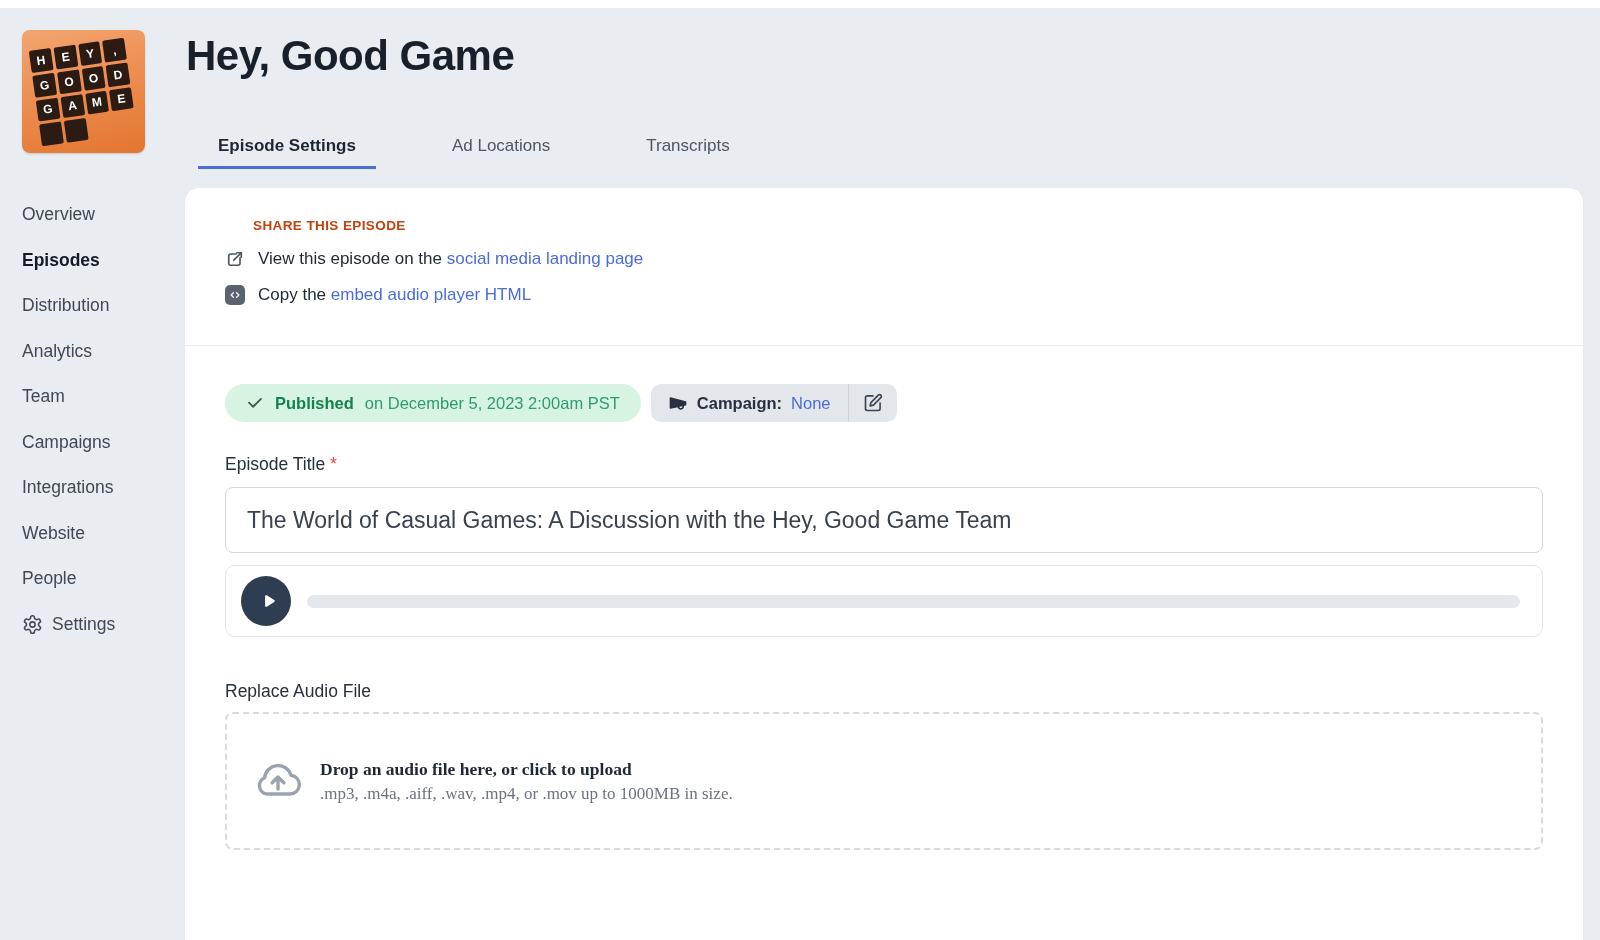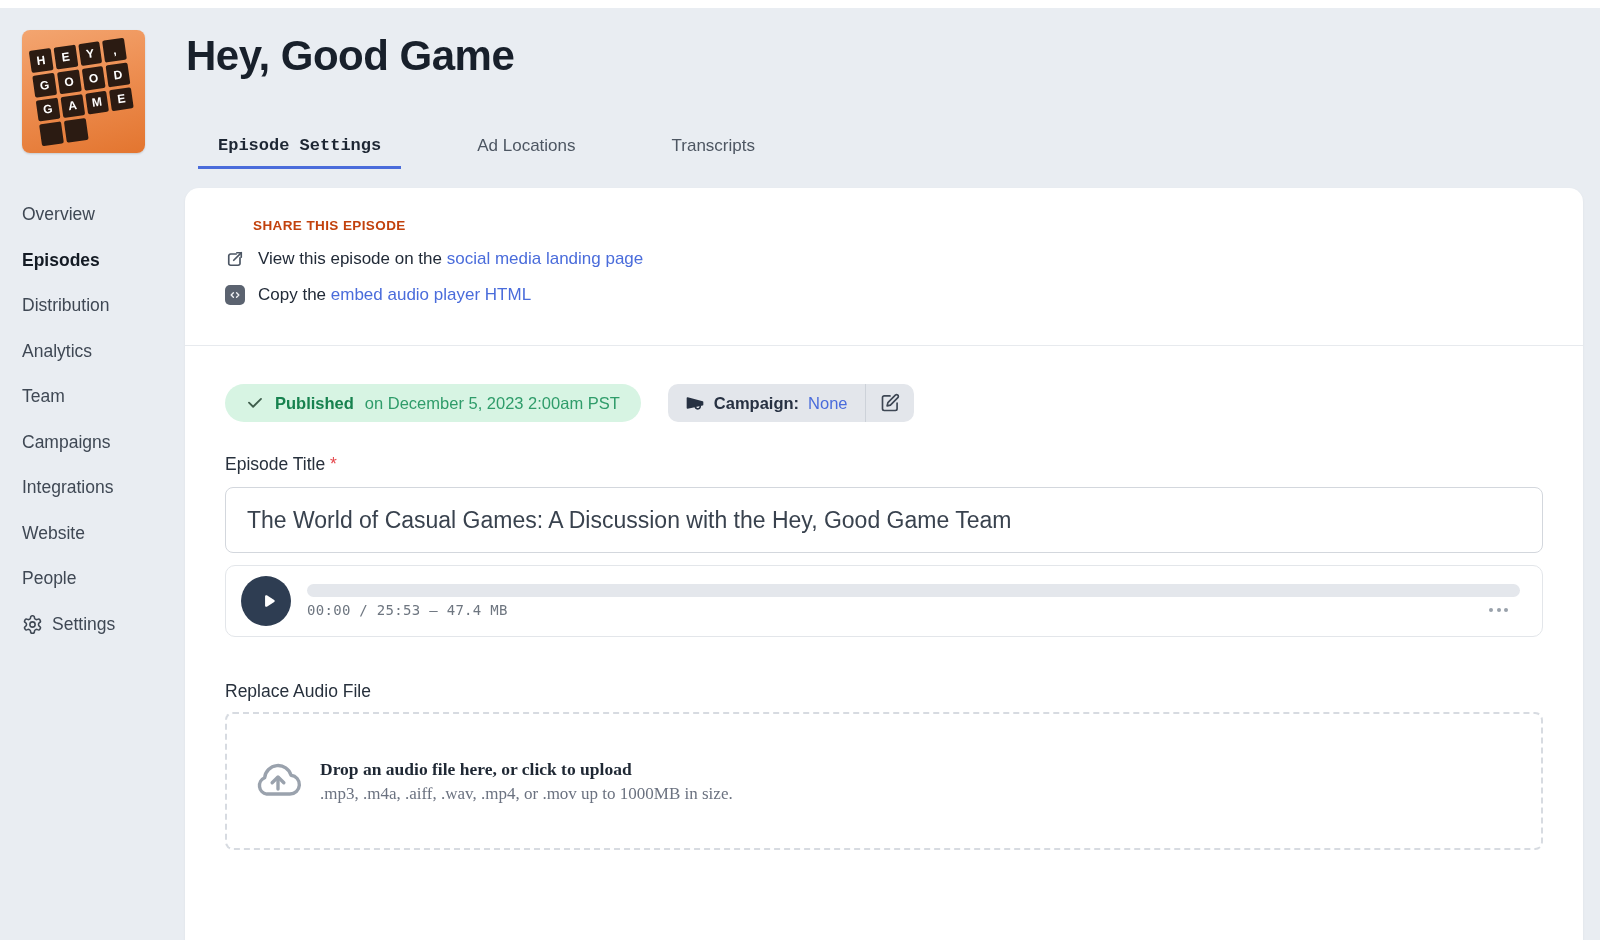--- a/index.html
+++ b/index.html
@@ -16,42 +16,42 @@
                transform:rotate(-8deg); display:grid; grid-template-columns:repeat(4,1fr);
                grid-template-rows:repeat(4,1fr); gap:3px; }
   .tile { background:#2b1b12; border-radius:2px; color:#fff; font-weight:700; font-size:12px;
           display:flex; align-items:center; justify-content:center; }
 
   .app-title { position:absolute; left:186px; top:24px; font-size:42px; font-weight:800;
                color:#18202b; letter-spacing:-0.5px; }
 
   .tabs { position:absolute; left:198px; top:122px; display:flex; gap:56px; }
   .tab { font-size:17px; color:#4d5662; padding:6px 20px 13px; cursor:pointer; }
-  .tab.active { color:#1d2633; font-weight:700; border-bottom:3px solid #4a6cdb; padding-bottom:10px;font-family:Liberation Mono, monospace; }
+  .tab.active { color:#1d2633; font-weight:700; border-bottom:3px solid #4a6cdb; padding-bottom:10px; }
 
   .sidebar { position:absolute; left:22px; top:184px; display:flex; flex-direction:column;justify-content:center; }
   .side-item { height:45.5px; display:flex; align-items:center; gap:9px; font-size:17.5px;
                color:#3f4854; cursor:pointer; white-space:nowrap; }
   .side-item.active { font-weight:700; color:#141b24; }
   .side-icon { display:flex; align-items:center; }
 
   .card { position:absolute; left:185px; top:180px; width:1398px; bottom:0; background:#ffffff;
           border-radius:14px 14px 0 0; box-shadow:0 1px 3px rgba(16,24,40,.05); }
 
   .share-section { padding:30px 40px 40px; border-bottom:1px solid #e7eaee; }
   .share-heading { font-size:13.5px; font-weight:700; color:#c2410c; letter-spacing:.4px;margin-left:28px; }
   .share-row { display:flex; align-items:center; gap:13px; margin-top:16px; }
   .share-row:first-of-type { margin-top:19px; }
   .share-text { font-size:17px; color:#222b38; }
   .link { color:#4a6cdb; text-decoration:none; cursor:pointer; }
   .code-badge { width:20px; height:20px; border-radius:5px; background:#5b6370;
                 display:flex; align-items:center; justify-content:center; }
 
   .form-section { padding:38px 40px 40px; }
-  .status-row { display:flex; align-items:center; gap:27px; }
+  .status-row { display:flex; align-items:center; gap:10px; }
   .badge-published { height:38px; display:inline-flex; align-items:center; gap:11px;
                      background:#d7f4e3; border-radius:999px; padding:0 21px; font-size:16.5px; }
   .pub-bold { color:#17824f; font-weight:700; }
   .pub-detail { color:#2f9c6a; }
 
   .campaign-pill { height:38px; display:inline-flex; align-items:stretch; background:#e3e6eb;
                    border-radius:10px; font-size:16.5px; overflow:hidden; }
   .campaign-main { display:flex; align-items:center; gap:9px; padding:0 17px; }
   .camp-label { color:#273142; font-weight:600; }
   .pill-divider { width:1px; background:#cdd2d9; }
@@ -209,28 +209,20 @@
         <div class="player">
           <button class="play-btn">
             <span style="display:flex; margin-left:4px;">
               <svg width="22" height="22" viewBox="0 0 24 24">
                 <path d="M8.8 6.9c0-1 1.1-1.6 1.95-1.05l8 5.1c.8.5.8 1.6 0 2.1l-8 5.1C9.9 18.7 8.8 18.1 8.8 17.1V6.9z" fill="#ffffff"></path>
               </svg>
             </span>
           </button>
           <div class="player-body">
             <div class="progress"></div>
-            <div class="player-meta">
-              <span class="time">00:00 / 25:53 — 47.4 MB</span>
-              <span class="dots" title="">
-                  <i></i>
-                  <i></i>
-                  <i></i>
-                </span>
-            </div>
           </div>
         </div>
 
         <div class="field-label mt-44">Replace Audio File</div>
         <div class="dropzone">
           <span style="display:flex;">
             <svg width="54" height="54" viewBox="0 0 24 24" fill="none" stroke="#9aa2ad" stroke-width="1.5" stroke-linecap="round" stroke-linejoin="round">
               <path d="M17.3 17.8a4.2 4.2 0 0 0 .5-8.37 6 6 0 0 0-11.73 1.12A3.8 3.8 0 0 0 7 17.8h10.3z"></path>
               <path d="M12 15.6v-5"></path>
               <path d="m9.4 12.8 2.6-2.6 2.6 2.6"></path>

